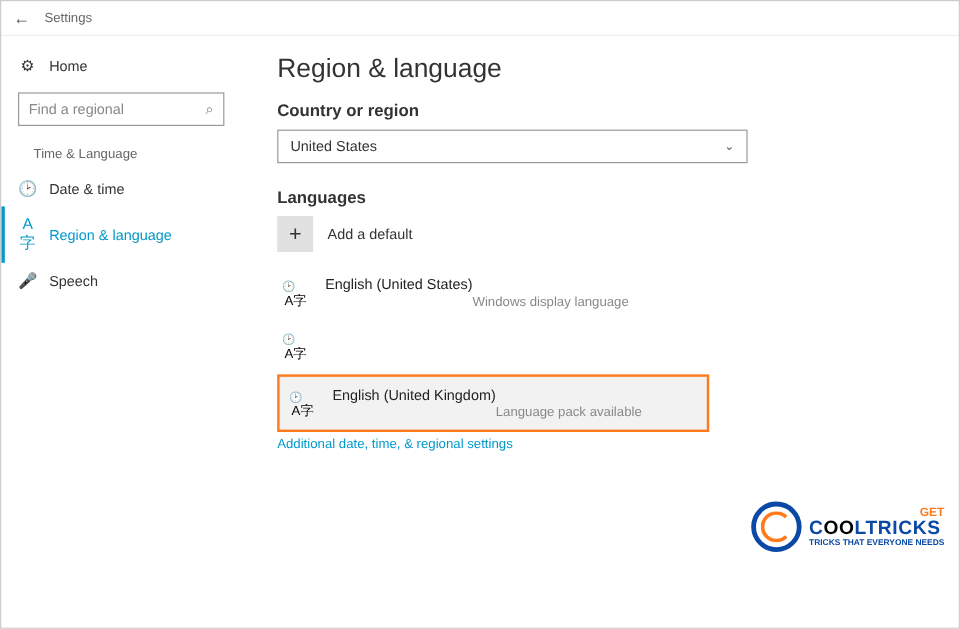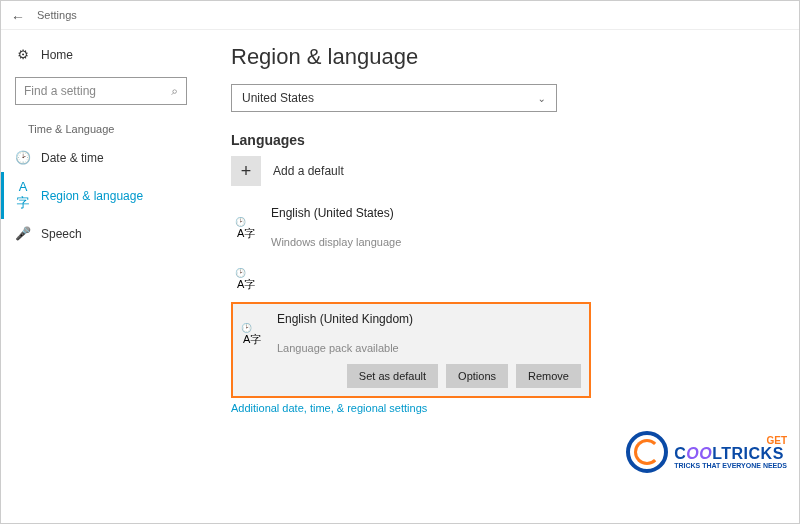--- a/index.html
+++ b/index.html
@@ -73,21 +73,21 @@
       flex: 1;
       padding: 14px 30px 10px 30px;
       overflow: auto;
     }
     .h1 { font-size: 22px; font-weight: 400; margin-bottom: 14px; }
     .h2 { font-size: 14px; font-weight: 600; margin: 6px 0 8px 0; }
     .desc { font-size: 11px; color: #555; margin-bottom: 8px; max-width: 360px; line-height: 1.4; }
     .dropdown {
       border: 1px solid #999;
       height: 28px;
-      width: 326px;
+      width: 392px;
       display: flex;
       align-items: center;
       justify-content: space-between;
       padding: 0 10px;
       margin-bottom: 20px;
       cursor: pointer;
       font-size: 12px;
     }
     .chev { font-size: 10px; color: #666; }
     .add-lang {
@@ -110,21 +110,21 @@
       padding: 6px 4px;
       margin-bottom: 6px;
       width: 360px;
     }
     .lang-icon {
       width: 24px; height: 24px;
       position: relative;
       flex-shrink: 0;
     }
     .lang-icon svg { width: 100%; height: 100%; }
-    .lang-texts { display: flex; flex-direction: column; }
+    .lang-texts { display: flex; flex-direction: row; }
     .lang-name { font-size: 12px; color: #222; }
     .lang-sub { font-size: 11px; color: #888; margin-top: 16px; }
     .lang-selected {
       border: 2px solid #ff7a1a;
       background: #f2f2f2;
       padding: 8px;
       width: 360px;
       margin-top: 4px;
     }
     .btn-row {
@@ -138,21 +138,21 @@
       border: none;
       padding: 6px 12px;
       font-size: 11px;
       cursor: pointer;
       color: #222;
     }
     .related-link { color: #0099cc; font-size: 11px; cursor: pointer; margin-top: 4px; display: inline-block;}
     .watermark {
       position: absolute;
       right: 12px;
-      bottom: 50px;
+      bottom: 63px;
       display: flex;
       align-items: center;
       gap: 6px;
     }
     .wm-circle {
       width: 42px; height: 42px;
       border: 4px solid #0a4aa6;
       border-radius: 50%;
       position: relative;
     }
@@ -161,39 +161,39 @@
       position: absolute;
       inset: 4px;
       border: 3px solid #ff7a1a;
       border-right-color: transparent;
       border-radius: 50%;
     }
     .wm-text { line-height: 1; }
     .wm-get { color: #ff7a1a; font-weight: 700; font-size: 10px; text-align: right;}
     .wm-brand { font-size: 16px; font-weight: 800; letter-spacing: 0.5px; }
     .wm-brand .c { color: #0a4aa6; }
-    .wm-brand .o { color: #8b5cf6; font-style: italic; }
+    .wm-brand .o { color: #000000; }
     .wm-tag { color: #0a4aa6; font-size: 7px; font-weight: 600; }
   </style>
 </head>
 <body>
 
 <div class="window">
   <div class="titlebar">
     <span class="back-arrow">←</span>
     <span class="title-text">Settings</span>
   </div>
   <div class="body-area">
     <div class="sidebar">
       <div class="sidebar-row">
         <span class="icon">⚙</span>
         <span>Home</span>
       </div>
       <div class="searchbox">
-        <span>Find a setting</span>
+        <span>Find a regional</span>
         <span>⌕</span>
       </div>
       <div class="section-label">Time &amp; Language</div>
 
       <div class="sidebar-row">
         <span class="icon">🕑</span>
         <span>Date &amp; time</span>
       </div>
       <div class="sidebar-row active">
         <span class="icon">A字</span>
@@ -201,20 +201,21 @@
       </div>
       <div class="sidebar-row">
         <span class="icon">🎤</span>
         <span>Speech</span>
       </div>
     </div>
 
     <div class="content">
       <div class="h1">Region &amp; language</div>
 
+      <div class="h2">Country or region</div>
       <div class="dropdown">
         <span>United States</span>
         <span class="chev">⌄</span>
       </div>
 
       <div class="h2">Languages</div>
 
       <div class="add-lang">
         <div class="plus-box">+</div>
         <span>Add a default</span>
@@ -248,25 +249,20 @@
             <svg viewBox="0 0 24 24">
                 <text x="0" y="10" font-size="9">🕑</text>
                 <text x="2" y="22" font-size="11">A字</text>
               </svg>
           </div>
           <div class="lang-texts">
             <span class="lang-name">English (United Kingdom)</span>
             <span class="lang-sub">Language pack available</span>
           </div>
         </div>
-        <div class="btn-row">
-          <button class="win-btn">Set as default</button>
-          <button class="win-btn">Options</button>
-          <button class="win-btn">Remove</button>
-        </div>
       </div>
 
       <span class="related-link">Additional date, time, &amp; regional settings</span>
     </div>
   </div>
 </div>
 
 <div class="watermark">
   <div class="wm-circle"></div>
   <div class="wm-text">

